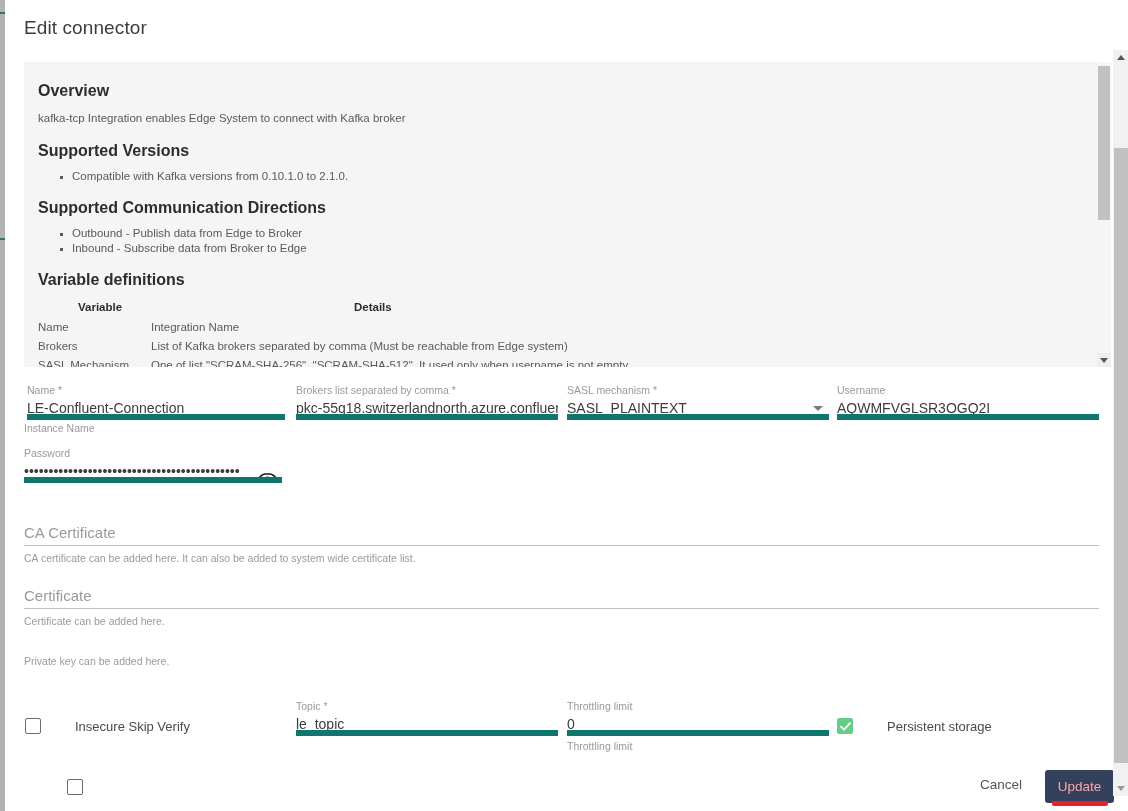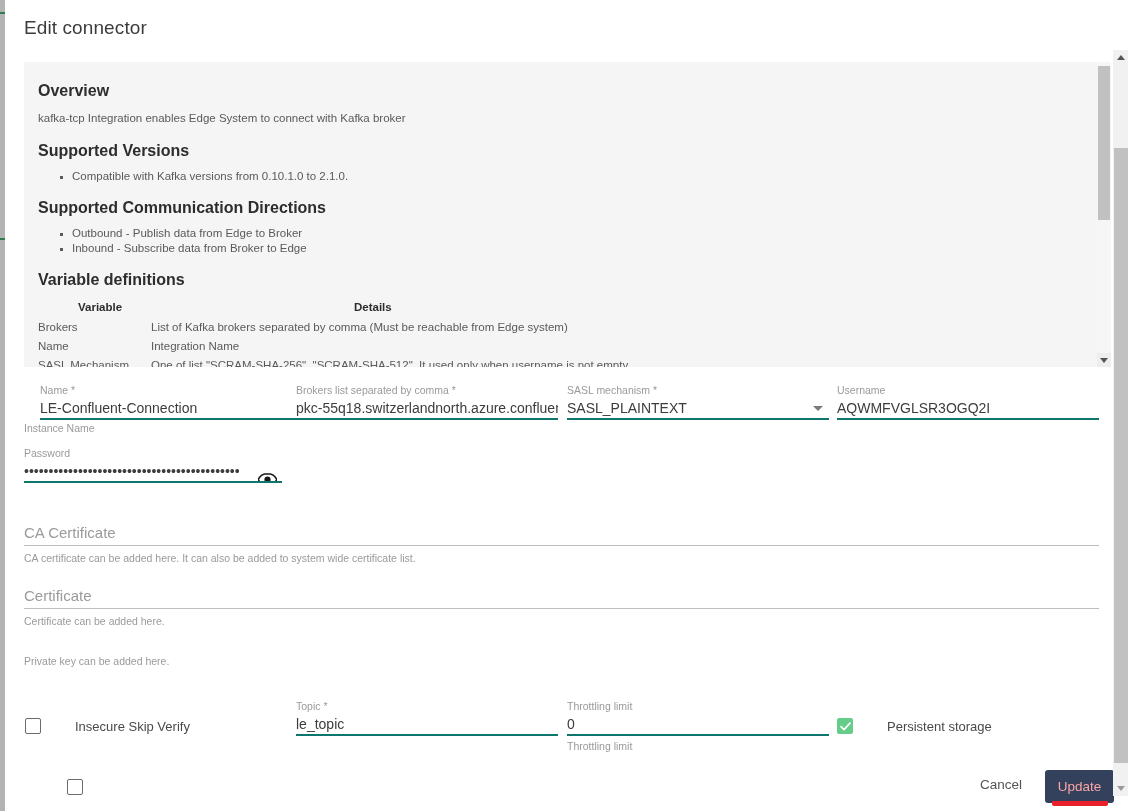--- a/index.html
+++ b/index.html
@@ -114,21 +114,21 @@
   .field {
     position: absolute;
   }
   .field .flabel {
     font-size: 10.5px; color: #9a9a9a;
     line-height: 13px; height: 13px; white-space: nowrap;
   }
   .field .fvalue {
     font-size: 14px; color: #3c3c3c;
     line-height: 22px; height: 23px;
-    border-bottom: 2px solid #0f766e;
+    border-bottom: 6px solid #0f766e;
     white-space: nowrap; overflow: hidden;
   }
   .field .fhint {
     font-size: 10.5px; color: #9a9a9a;
     line-height: 16px; padding-top: 2px;
   }
 
   
   .bigfield { position: absolute; }
   .bigfield .bigplaceholder {
@@ -269,26 +269,26 @@
 
         <table class="vartable">
           <thead>
             <tr>
               <th class="c1">Variable</th>
               <th class="c2">Details</th>
             </tr>
           </thead>
           <tbody>
             <tr>
+              <td class="c1">Name</td>
+              <td>Integration Name</td>
+            </tr>
+            <tr>
               <td class="c1">Brokers</td>
               <td>List of Kafka brokers separated by comma (Must be reachable from Edge system)</td>
-            </tr>
-            <tr>
-              <td class="c1">Name</td>
-              <td>Integration Name</td>
             </tr>
             <tr>
               <td class="c1">SASL Mechanism</td>
               <td>One of list "SCRAM-SHA-256", "SCRAM-SHA-512". It used only when username is not empty.</td>
             </tr>
           </tbody>
         </table>
       </div>
     </div>
 
@@ -296,21 +296,21 @@
       <div class="ov-scroll-track">
         <div class="ov-scroll-thumb"></div>
       </div>
       <div class="ov-scroll-down">
         <span class="tri-down"></span>
       </div>
     </div>
 
     <div class="form">
 
-      <div class="field" style="left:35px; top:4px; width:258px;">
+      <div class="field" style="left:22px; top:4px; width:258px;">
         <div class="flabel">Name *</div>
         <div class="fvalue">LE-Confluent-Connection</div>
       </div>
 
       <div class="field" style="left:19px; top:42px; width:258px;">
         <div class="flabel">Instance Name</div>
       </div>
 
       <div class="field" style="left:19px; top:67px; width:258px;">
         <div class="flabel">Password</div>

